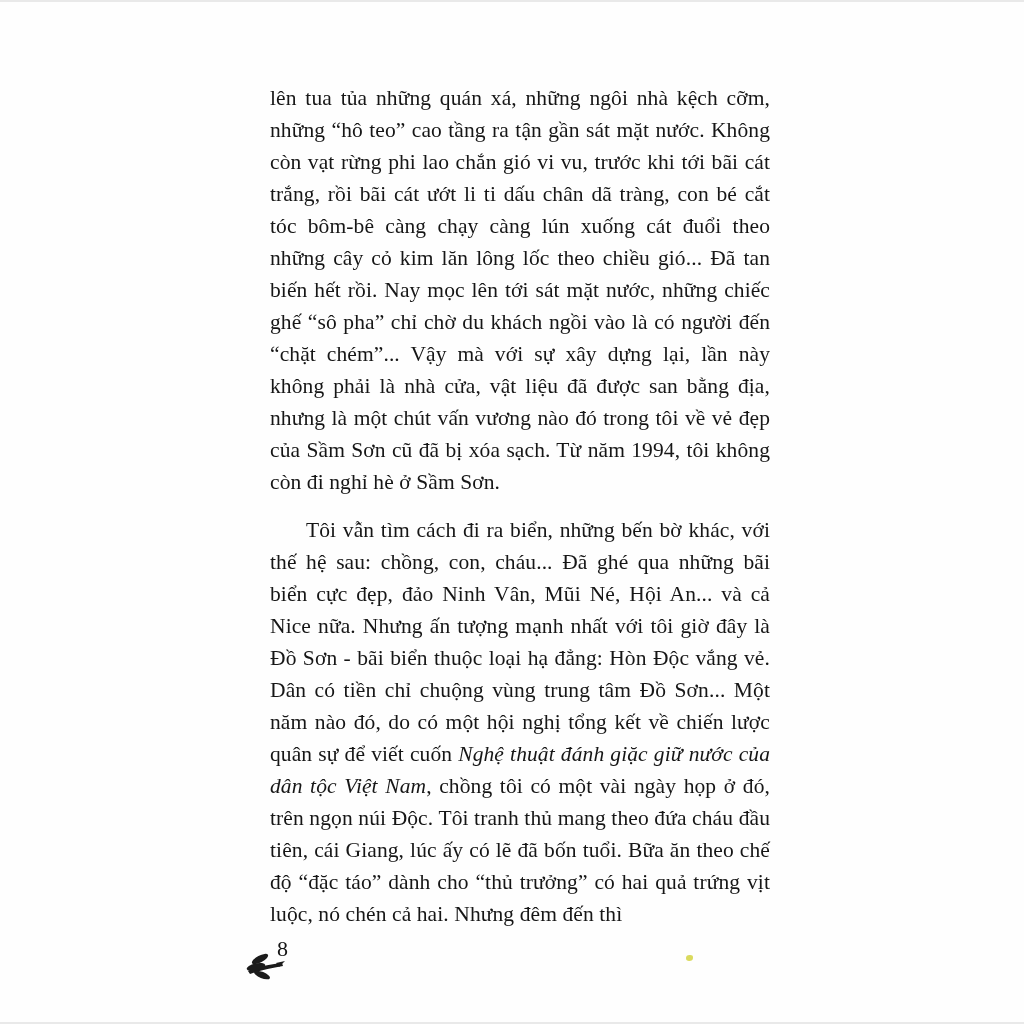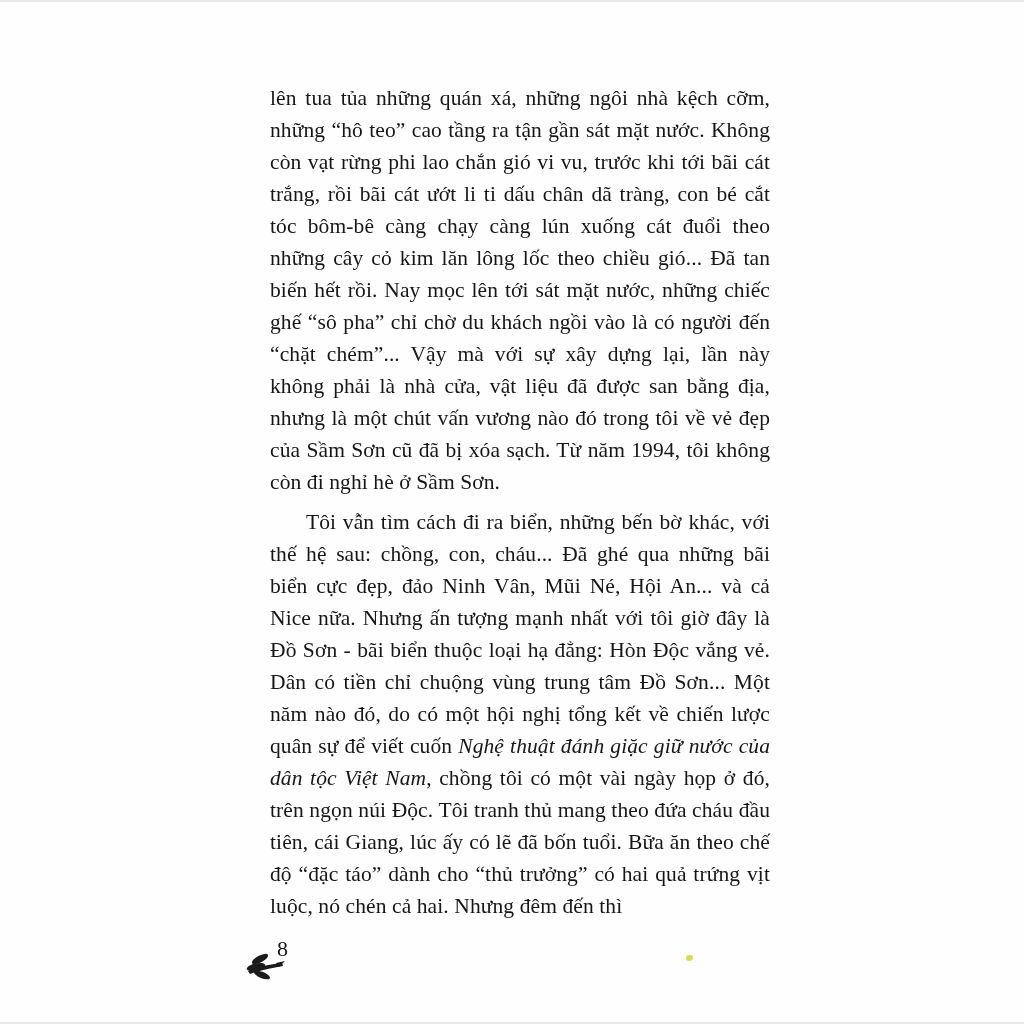--- a/index.html
+++ b/index.html
@@ -33,21 +33,21 @@
     color: #161616;
     font-size: 21.5px;
     line-height: 32px;
     text-align: justify;
     letter-spacing: 0.1px;
   }
   .para {
     margin: 0;
   }
   .para + .para {
-    margin-top: 8px;
+    margin-top: 16px;
     text-indent: 36px;
   }
   .italic {
     font-style: italic;
   }
 
   .footer {
     position: absolute;
     left: 246px;
     top: 936px;

